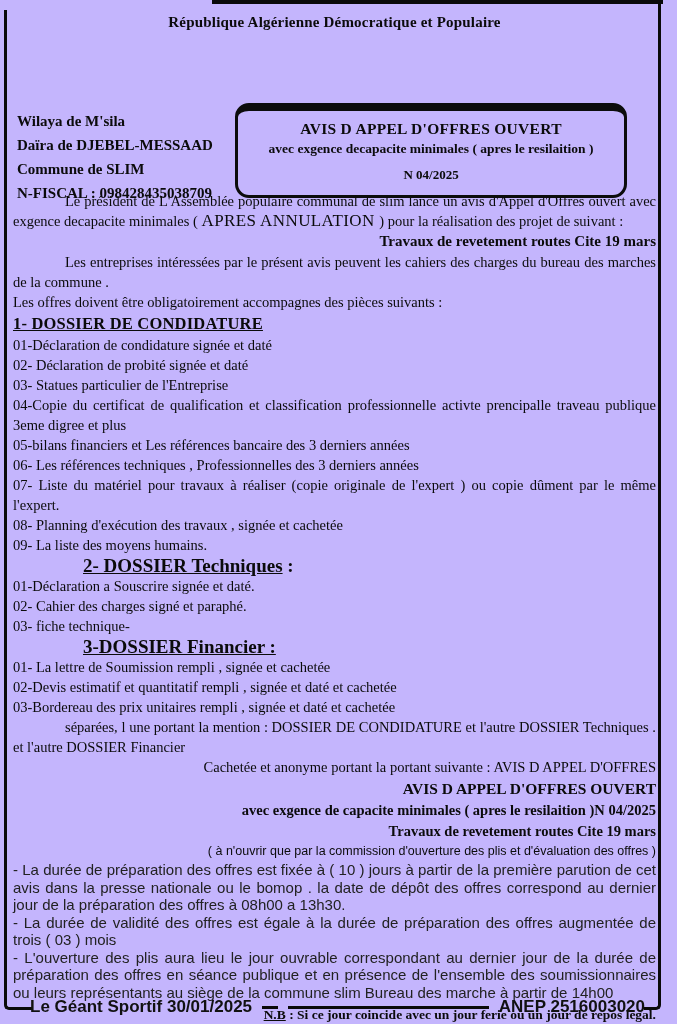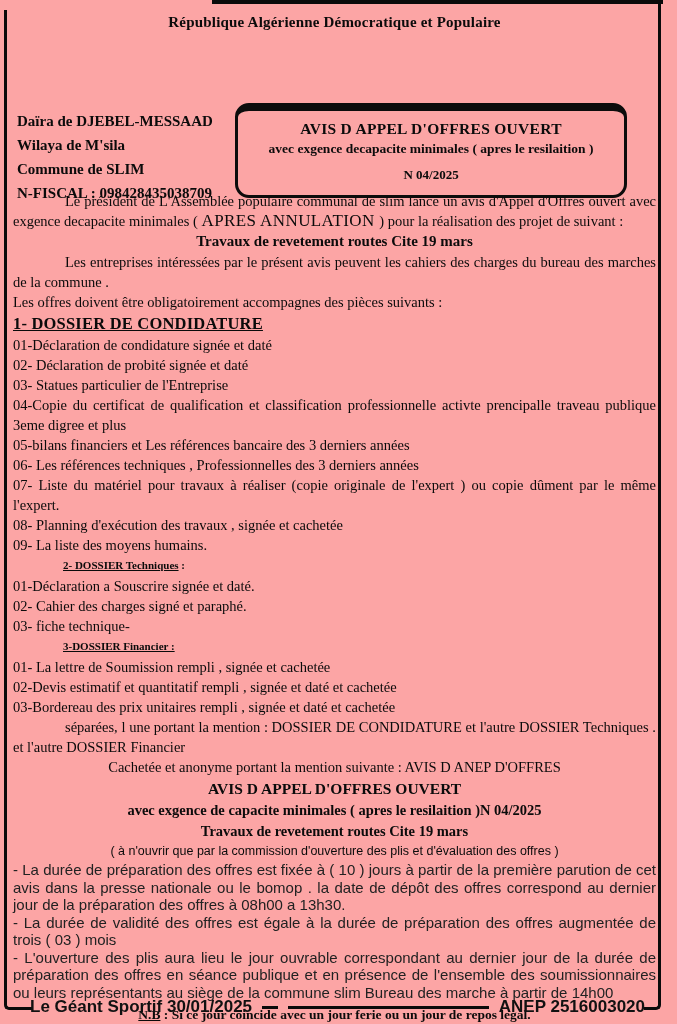--- a/index.html
+++ b/index.html
@@ -1,19 +1,19 @@
 <!DOCTYPE html>
 <html><head>
 <meta charset="utf-8">
 <style>
   html,body{margin:0;padding:0;background:#e8e8e4;}
   .page{
     position:relative;
     width:677px;height:1024px;
-    background:#fca5a5;
+    background:#c4b5fd;
     overflow:hidden;
     font-family:"Liberation Serif", serif;
     color:#0b0b0b;
     box-sizing:border-box;
   }
   
   .frame-top{position:absolute;top:0;left:212px;right:14px;height:0;border-top:4px solid #0a0a0a;}
   .frame-left{position:absolute;left:4px;top:10px;bottom:14px;width:26px;
     border-left:3px solid #0a0a0a;border-bottom:3px solid #0a0a0a;border-bottom-left-radius:5px;}
   .frame-right{position:absolute;right:16px;top:1px;bottom:14px;width:14px;
@@ -32,25 +32,25 @@
     padding:9px 8px 12px 8px;text-align:center;box-sizing:border-box;
   }
   .nbx-title{font-weight:bold;font-size:15.5px;letter-spacing:.3px;}
   .nbx-sub{font-weight:bold;font-size:13.5px;margin-top:3px;}
   .nbx-num{font-weight:bold;font-size:13px;margin-top:10px;}
   .para{font-size:14.5px;line-height:20px;margin:0;}
   .just{text-align:justify;}
   .indent{text-indent:52px;}
   .indent2{text-indent:52px;}
   .caps-small{font-size:17px;letter-spacing:.4px;}
-  .center{text-align:center;}
+  .center{text-align:right;}
   .bold{font-weight:bold;}
   .line{font-size:14.5px;line-height:20px;}
   .h1{font-weight:bold;font-size:16.5px;line-height:23px;text-decoration:underline;letter-spacing:.2px;}
-  .h2{font-weight:bold;font-size:11px;line-height:21px;margin-left:50px;}
+  .h2{font-weight:bold;font-size:19px;line-height:21px;margin-left:70px;}
   .u{text-decoration:underline;}
   .item{font-size:14.5px;line-height:20px;text-align:justify;}
   .proj{font-size:15px;line-height:21px;}
   .recap1{font-size:15.5px;line-height:22px;margin-top:1px;}
   .recap2{font-size:14.5px;line-height:21px;}
   .open-note{font-family:"Liberation Sans", sans-serif;font-size:12.5px;line-height:19px;}
   .conditions{font-family:"Liberation Sans", sans-serif;font-size:15px;line-height:17.5px;color:#222;}
   .nb-line{font-size:13.5px;line-height:20px;font-weight:bold;margin-top:4px;}
   
   .footer{
@@ -68,22 +68,22 @@
   <div class="frame-top"></div>
   <div class="frame-left"></div>
   <div class="frame-right"></div>
 
   <div class="content">
 
     <div class="republic">République Algérienne  Démocratique et Populaire</div>
 
     <div class="header-row">
       <div class="authority">
+        <div>Wilaya de M'sila</div>
         <div>Daïra de DJEBEL-MESSAAD</div>
-        <div>Wilaya de M'sila</div>
         <div>Commune de SLIM</div>
         <div>N-FISCAL : 098428435038709</div>
       </div>
       <div class="notice-box">
         <div class="nbx-title">AVIS D APPEL D'OFFRES  OUVERT</div>
         <div class="nbx-sub">avec exgence decapacite minimales ( apres le resilaition )</div>
         <div class="nbx-num">N 04/2025</div>
       </div>
     </div>
 
@@ -110,21 +110,21 @@
     <div class="item">01-Déclaration  a  Souscrire signée et daté.</div>
     <div class="item">02-  Cahier des charges signé et paraphé.</div>
     <div class="item">03- fiche technique-</div>
 
     <div class="h2 u">3-DOSSIER Financier :</div>
     <div class="item">01- La lettre de Soumission rempli , signée et cachetée</div>
     <div class="item">02-Devis estimatif et quantitatif rempli , signée et daté et cachetée</div>
     <div class="item">03-Bordereau des prix unitaires rempli , signée et daté et cachetée</div>
 
     <p class="para indent2 just">séparées, l une portant la mention : DOSSIER DE CONDIDATURE  et l'autre  DOSSIER Techniques . et l'autre DOSSIER Financier</p>
-    <div class="center line">Cachetée et anonyme portant la  mention  suivante : AVIS D ANEP D'OFFRES</div>
+    <div class="center line">Cachetée et anonyme portant la  portant  suivante : AVIS D APPEL D'OFFRES</div>
 
     <div class="center bold recap1">AVIS D APPEL D'OFFRES OUVERT</div>
     <div class="center bold recap2">avec exgence de capacite minimales ( apres le resilaition )N 04/2025</div>
     <div class="center bold recap2">Travaux de revetement routes Cite 19 mars</div>
     <div class="center open-note">( à n'ouvrir que par la commission d'ouverture des plis et d'évaluation des offres )</div>
 
     <div class="conditions">
       <div class="just">- La durée de préparation des offres est fixée à ( 10 ) jours à partir de la première parution de cet avis dans la presse nationale ou le bomop . la date de dépôt des offres correspond au dernier jour de la préparation des offres à 08h00 a 13h30.</div>
       <div class="just">- La durée de validité des offres est égale à la durée de  préparation des offres augmentée de trois ( 03 ) mois</div>
       <div class="just">- L'ouverture des plis aura lieu le  jour ouvrable correspondant  au  dernier jour de la durée de préparation des offres en séance publique et en présence de l'ensemble des soumissionnaires ou leurs représentants au siège de la commune slim Bureau des marche  à partir de  14h00</div>

